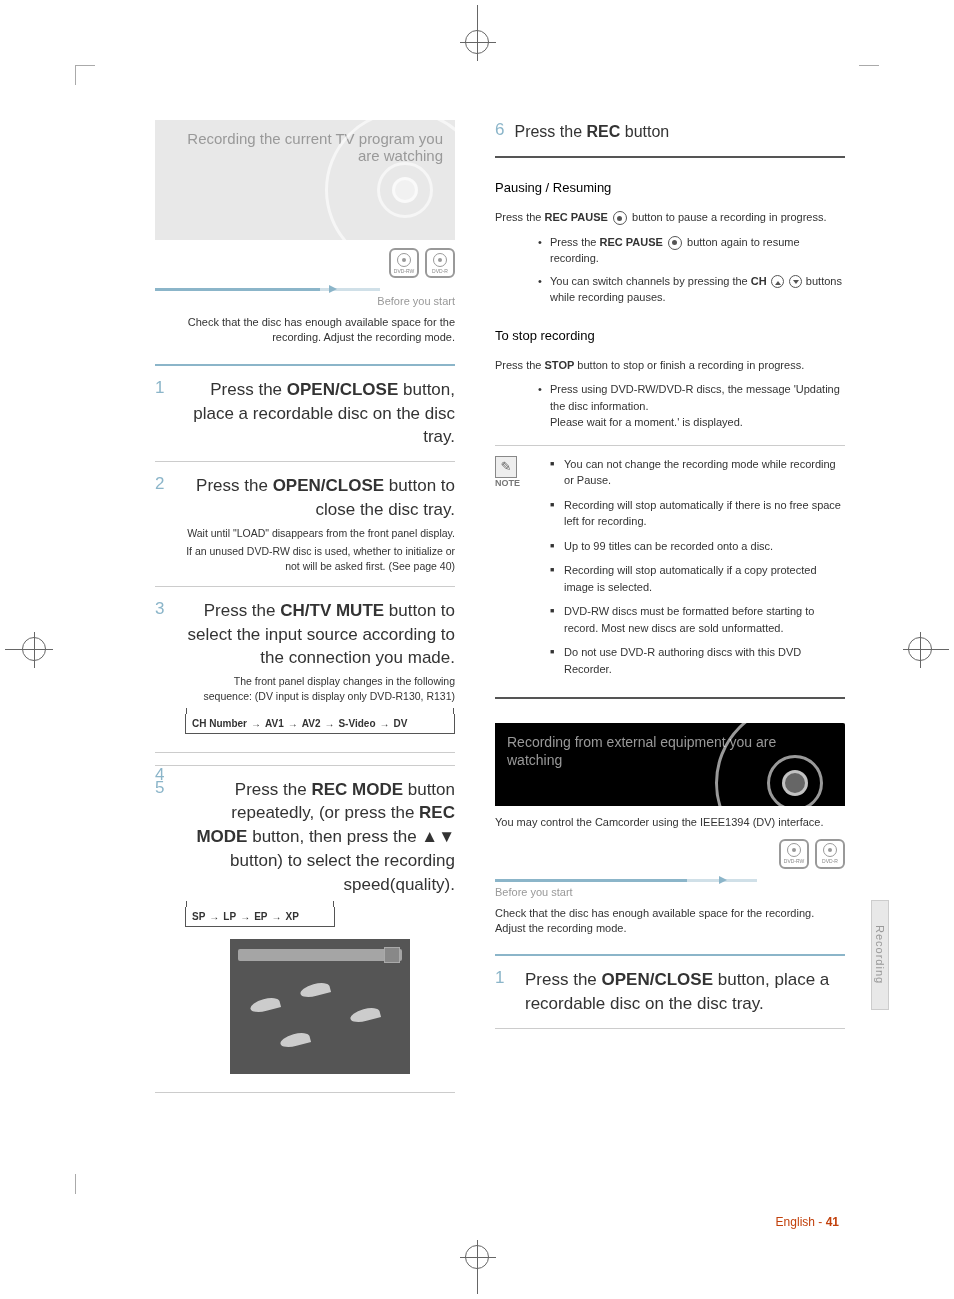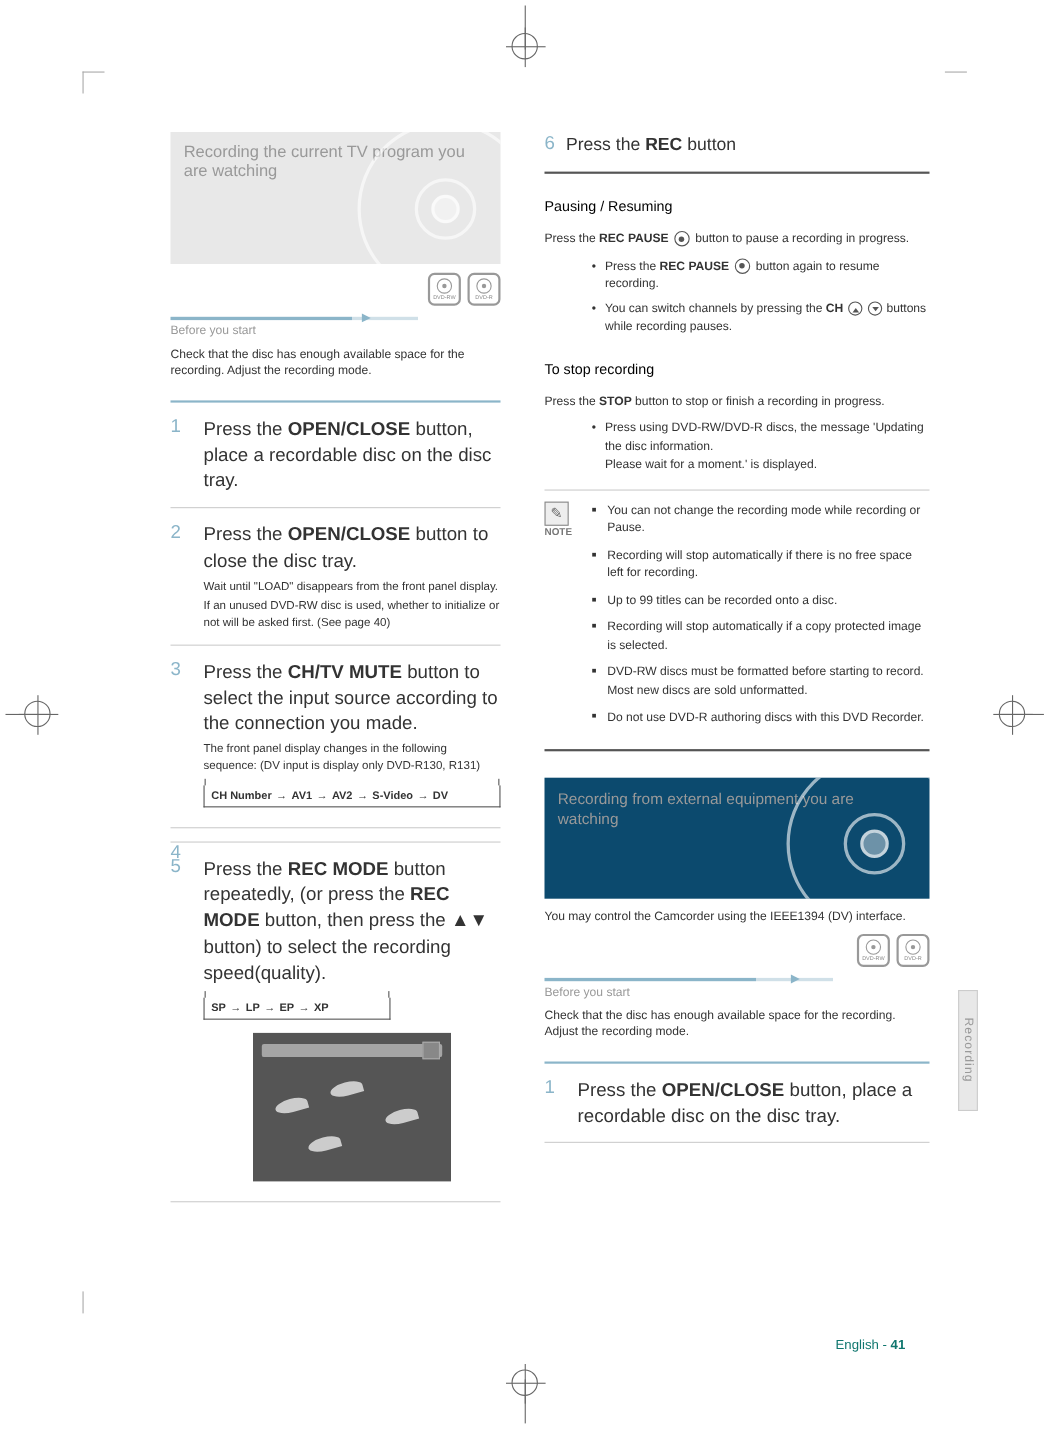--- a/index.html
+++ b/index.html
@@ -42,21 +42,21 @@
 
   .page {
     position: absolute;
     top: 120px;
     left: 155px;
     width: 690px;
     display: flex;
     gap: 40px;
   }
   .col { flex: 1; min-width: 0; }
-  .col-left { width: 300px; flex: 0 0 300px; }
+  .col-left { width: 300px; flex: 0 0 300px; text-align: right; }
   .col-right { flex: 1; }
 
   .hero {
     background: #e8e8e8;
     height: 120px;
     position: relative;
     overflow: hidden;
     margin-bottom: 8px;
   }
   .hero-title { font-size: 15px; color: #999; padding: 10px 12px; font-weight: normal;}
@@ -131,26 +131,26 @@
   .icon-ch.dn::after { content:""; position:absolute; left:3px; top:4px; width:0; height:0; border-left:3px solid transparent; border-right:3px solid transparent; border-top:4px solid #555;}
 
   .note-box { display:flex; gap:12px; margin-top:14px; border-top:1px solid #ccc; border-bottom:2px solid #555; padding:10px 0 12px;}
   .note-icon {
     width:22px; height:22px; border:1px solid #888; background:#eee; flex:0 0 22px;
     display:flex; align-items:center; justify-content:center; font-size:13px; color:#666;
   }
   .note-list { list-style:none; flex:1; font-size:11px; line-height:1.5;}
   .note-list li { position:relative; padding-left:14px; margin-bottom:8px;}
   .note-list li::before { content:"■"; position:absolute; left:0; font-size:7px; top:3px; color:#333;}
-  .note-lbl { font-size:9px; font-weight:bold; color:#777; margin-right:6px; align-self:flex-start;}
-
-  .hero2 { background:#0c4a6e; height:110px; position:relative; overflow:hidden; margin:24px 0 8px;}
+  .note-lbl { font-size:9px; font-weight:bold; color:#777; margin-right:18px; align-self:flex-start;}
+
+  .hero2 { background:#000000; height:83px; position:relative; overflow:hidden; margin:24px 0 8px;}
   .hero2 .t { font-size:14px; color:#999; padding:10px 12px; line-height:1.3;}
 
-  .footer { position:absolute; right:131px; bottom:70px; font-size:12px; color:#0f766e;}
+  .footer { position:absolute; right:115px; bottom:70px; font-size:12px; color:#c2410c;}
   .footer .pn { font-weight:bold;}
   .side-tab {
     position:absolute; right:65px; top:900px; width:18px; height:110px;
     background:#e8e8e8; border:1px solid #ccc;
     writing-mode: vertical-rl; text-align:center; font-size:11px; color:#999;
     display:flex; align-items:center; justify-content:center; letter-spacing:1px;
   }
 </style>
 </head>
 <body>
@@ -237,21 +237,21 @@
     <div class="step">
       <div class="step-num">4</div>
     </div>
     <div class="step-sep"></div>
 
     <div class="step">
       <div class="step-num">5</div>
       <div class="step-body">
         <span>Press the </span><b class="kw">REC MODE</b><span> button repeatedly, (or press the </span><b class="kw">REC MODE</b><span> button, then press the ▲▼ button) to select the recording speed(quality).</span>
       </div>
-      <div class="arrow-row" style="width:170px">
+      <div class="arrow-row" style="width:150px">
         <div class="arrow-seq">
           <span>SP</span>
             <span class="arr">→</span>
           <span>LP</span>
             <span class="arr">→</span>
           <span>EP</span>
             <span class="arr">→</span>
           <span>XP</span>
         </div>
       </div>

